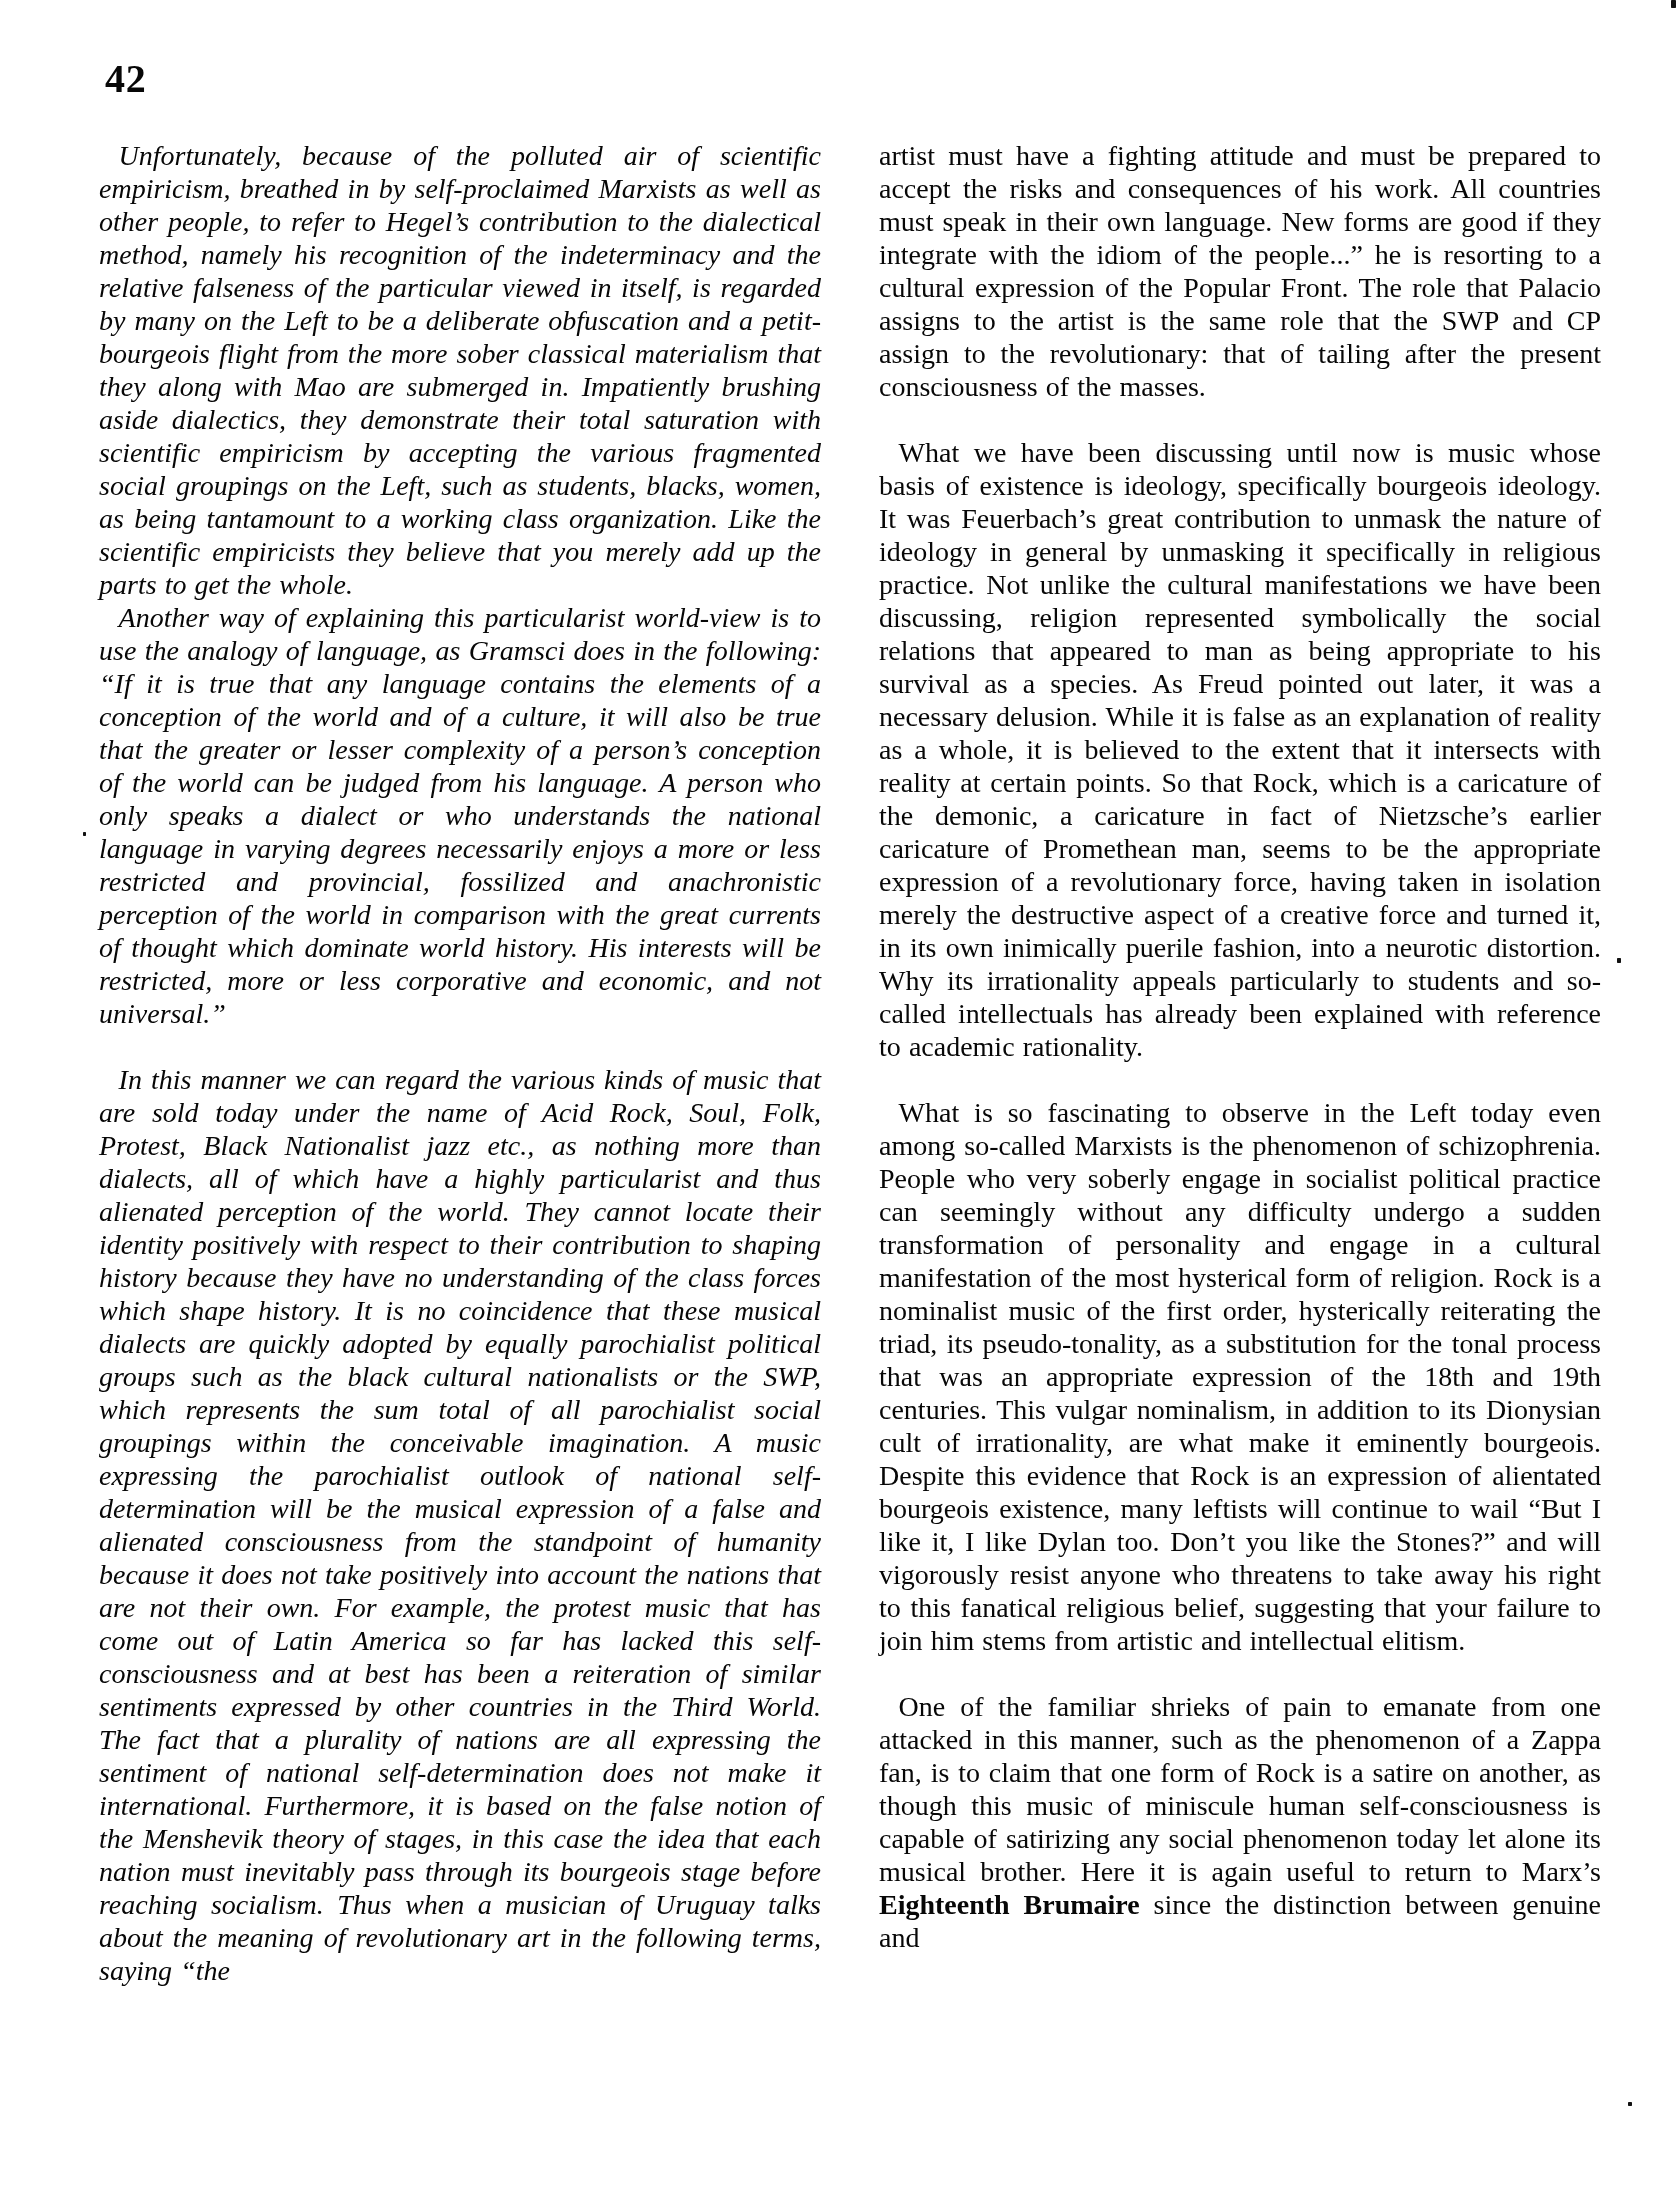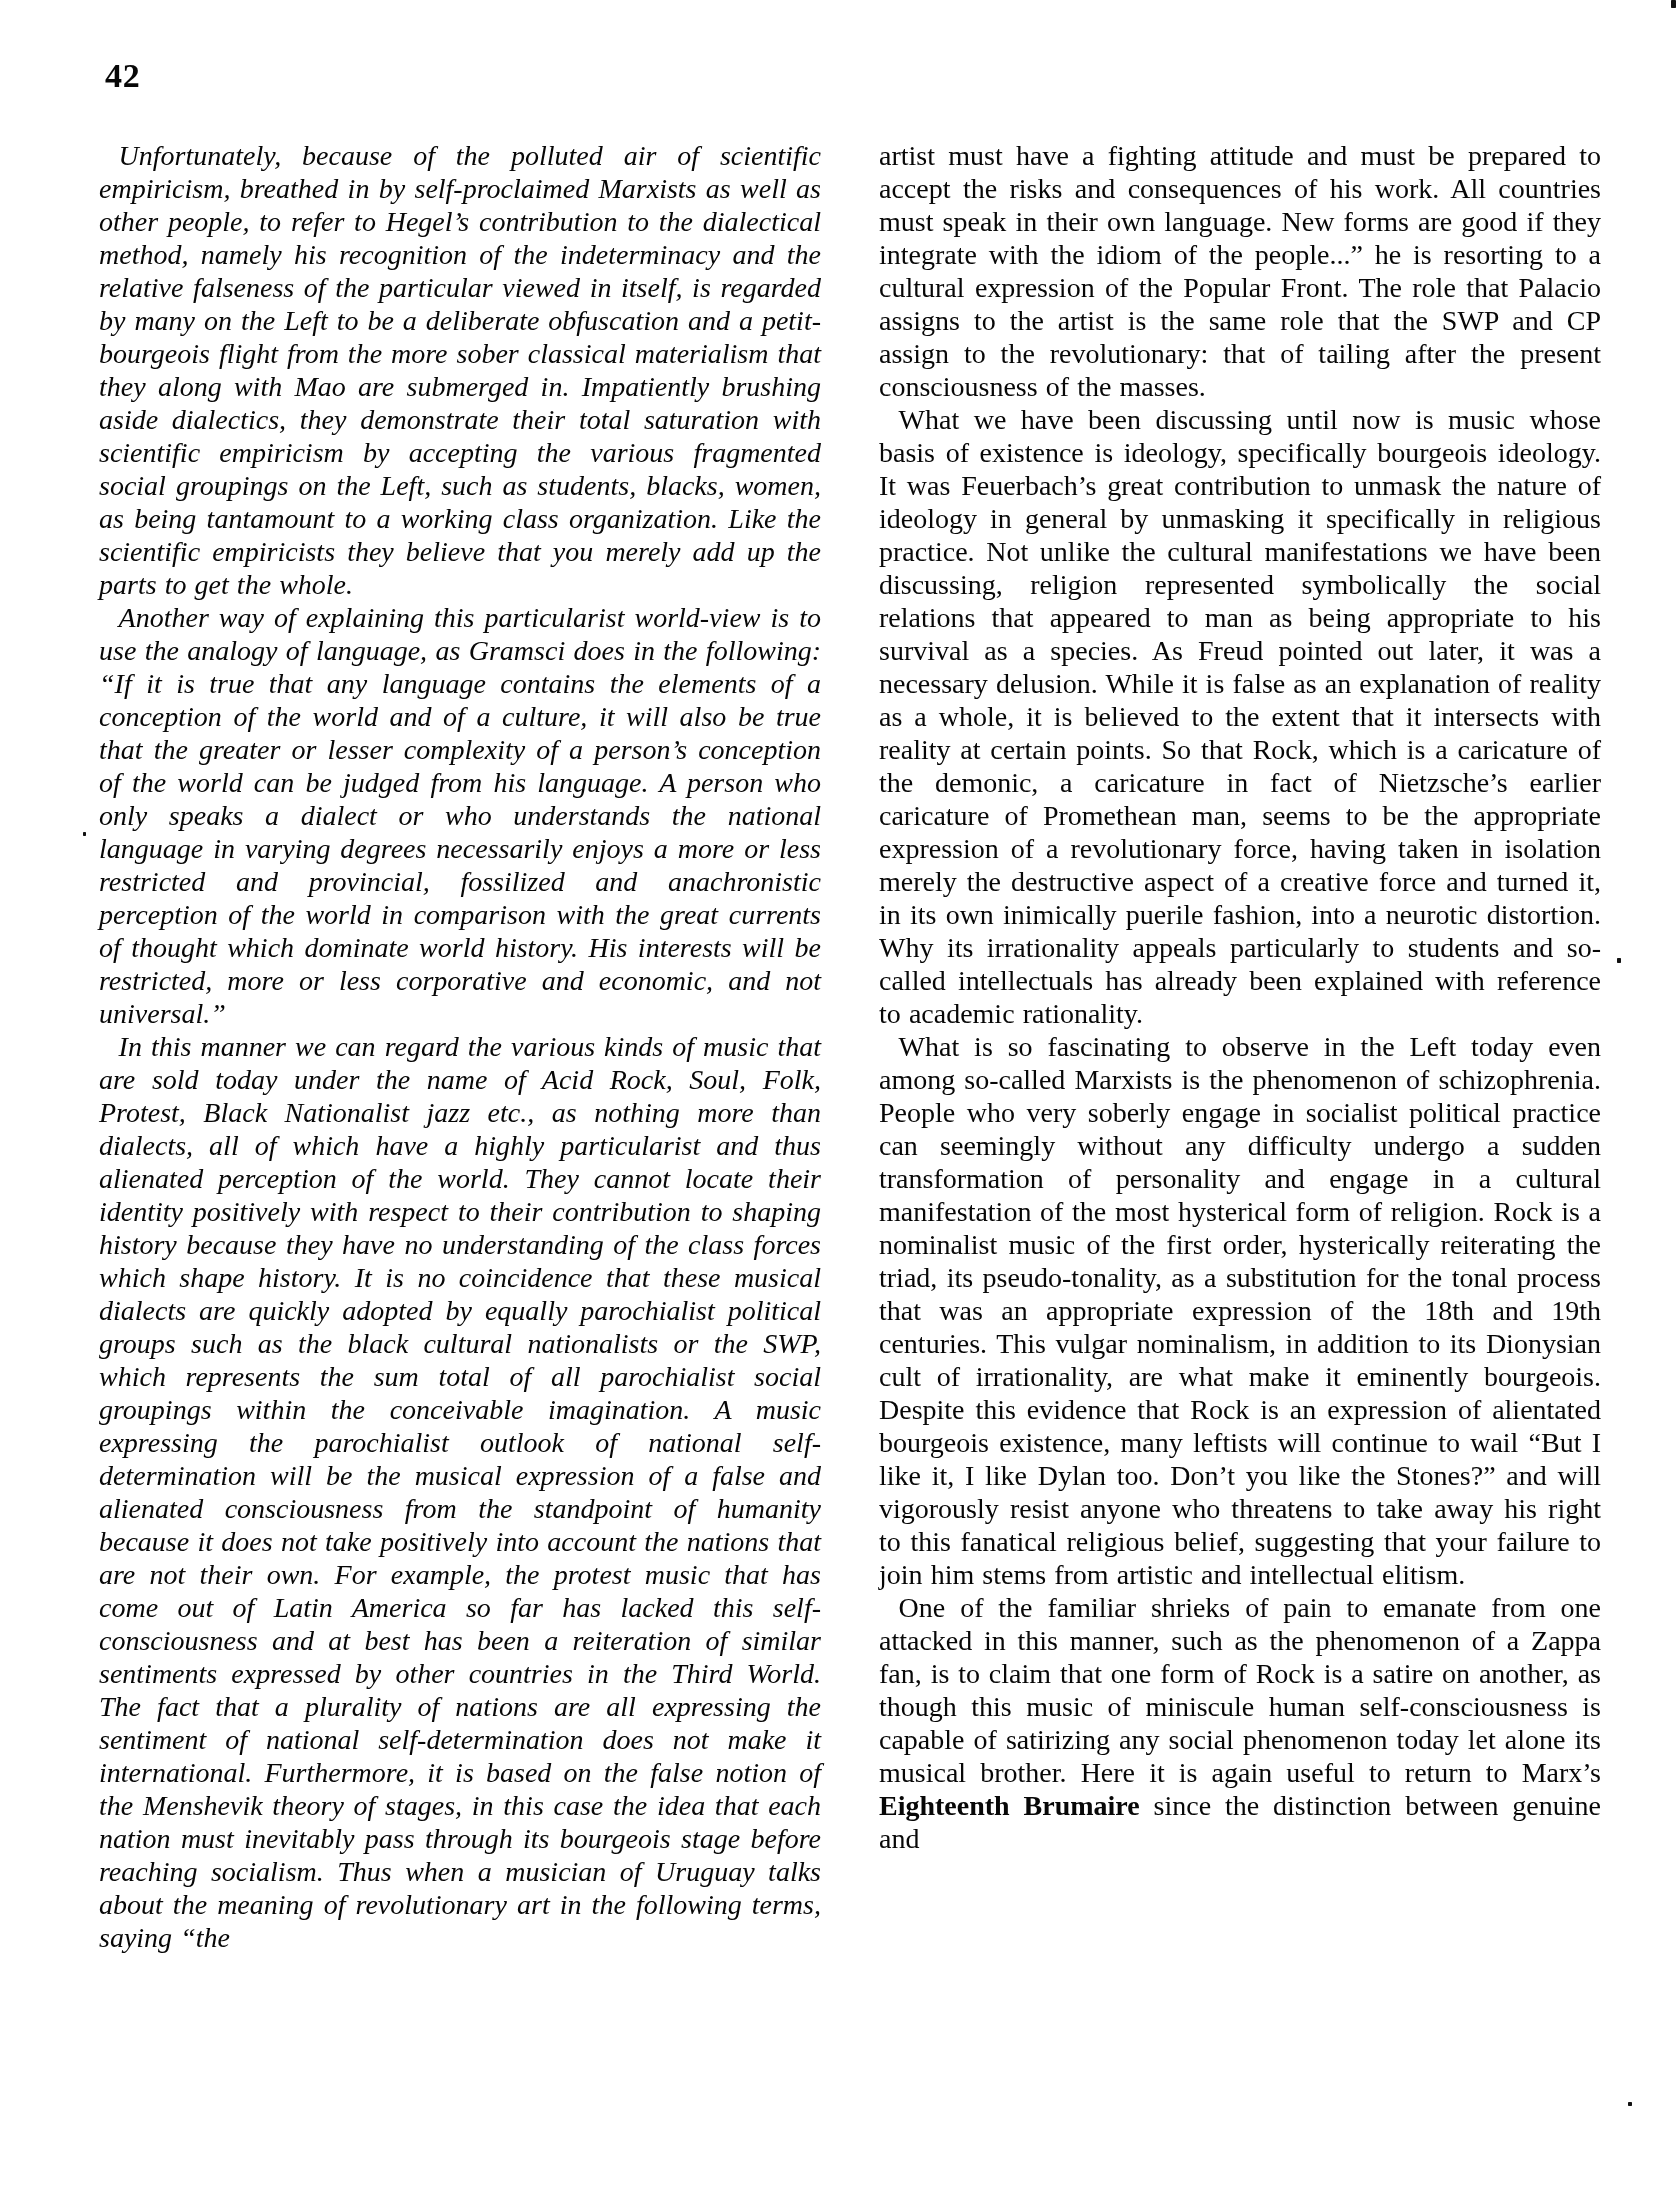--- a/index.html
+++ b/index.html
@@ -13,41 +13,41 @@
     height: 2205px;
     background: #ffffff;
     overflow: hidden;
     font-family: "Liberation Serif", "DejaVu Serif", serif;
     color: #070707;
   }
   .page-number {
     position: absolute;
     left: 105px;
     top: 59px;
-    font-size: 34px;
+    font-size: 40px;
     font-weight: bold;
     letter-spacing: 0.7px;
     line-height: 1;
   }
   .column {
     position: absolute;
     top: 139px;
     width: 722px;
   }
   .column.left  { left: 99px; font-style: italic; }
   .column.right { left: 879px; }
   .column p {
     margin: 0;
     font-size: 28px;
     line-height: 33px;
     text-align: justify;
     text-indent: 19.6px;
     word-spacing: 1.1px;
   }
-  .column p.gap-before { }
+  .column p.gap-before { margin-top: 33px; }
   .column p.no-indent  { text-indent: 0; font-family: Liberation Serif, serif; }
   .column p b { font-weight: bold; }
   .speck {
     position: absolute;
     background: #111;
     border-radius: 0.7px;
   }
   .speck.s1 { left: 1617px; top: 958px; width: 4.2px;  height: 4.9px; }
   .speck.s2 { left: 1628px; top: 2102px; width: 3.5px;  height: 4.2px; }
   .speck.s3 { left: 1671px; top: 0;      width: 4.9px;  height: 7.7px; }

